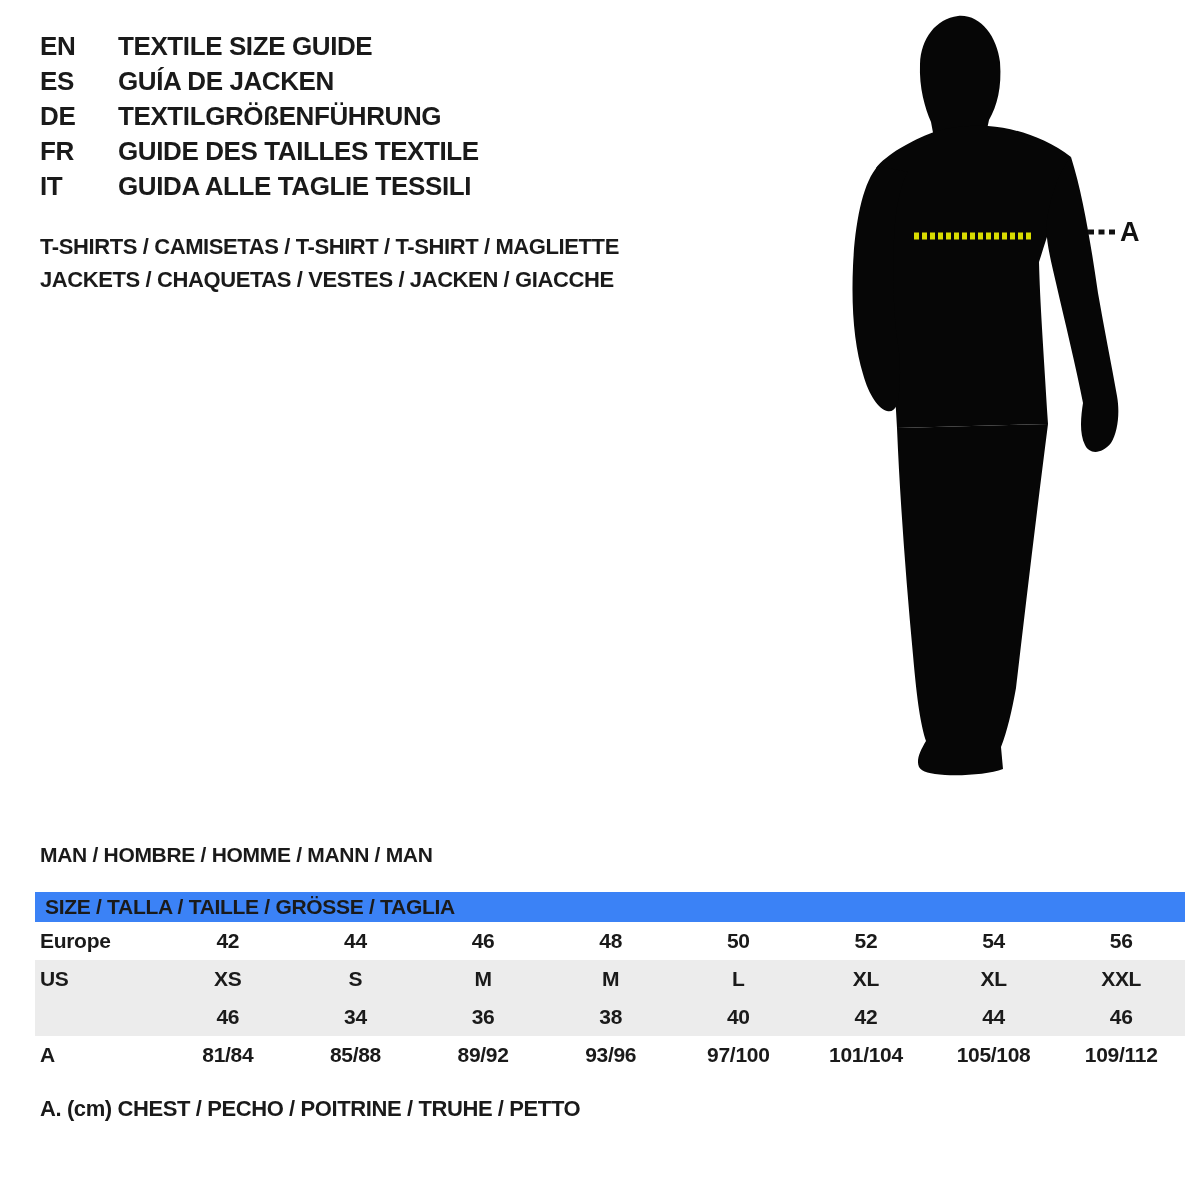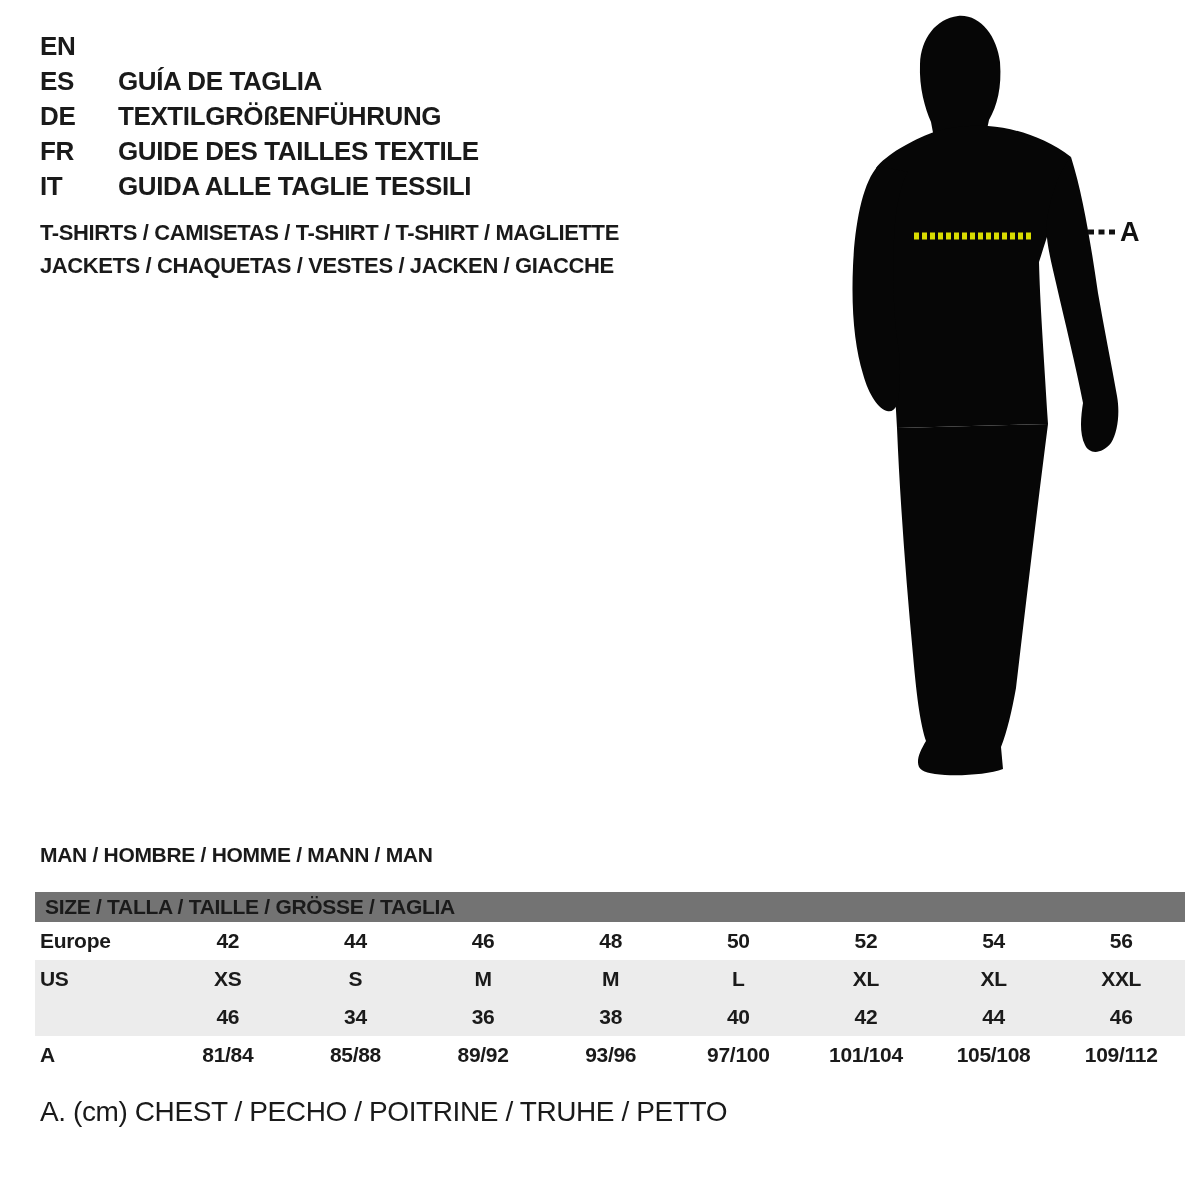--- a/index.html
+++ b/index.html
@@ -17,21 +17,21 @@
   .lang-block { position: absolute; left: 40px; top: 29px; }
   .lang-row {
     display: flex; height: 35px; align-items: center;
     font-size: 26px; font-weight: bold; letter-spacing: -0.4px;
     white-space: nowrap;
   }
   .lang-code { width: 78px; }
 
   
   .categories {
-    position: absolute; left: 40px; top: 216px;
+    position: absolute; left: 40px; top: 230px;
     font-size: 22px; font-weight: bold; line-height: 33px;
     letter-spacing: -0.4px; white-space: nowrap;
   }
 
   
   .figure-wrap { position: absolute; left: 850px; top: 10px; width: 300px; height: 775px; }
   .figure-wrap svg { position: absolute; left: 0; top: 0; }
   .measure-label {
     position: absolute; left: 270px; top: 207px;
     font-size: 27px; font-weight: bold; color: #111111;
@@ -39,50 +39,51 @@
 
   
   .section-title {
     position: absolute; left: 40px; top: 843px;
     font-size: 21px; font-weight: bold; letter-spacing: -0.3px;
   }
 
   
   .size-table { position: absolute; left: 35px; top: 892px; width: 1150px; }
   .table-header {
-    height: 30px; background: #737373;
+    height: 30px; background: #3b82f6;
     font-size: 21px; font-weight: bold; line-height: 30px;
     padding-left: 10px; letter-spacing: -0.3px;
   }
   .table-row {
     display: flex; height: 38px; align-items: center;
     font-size: 21px; font-weight: bold; letter-spacing: -0.3px;
   }
   .table-row.shade { background: #ececec; }
   .row-label { width: 124px; padding-left: 5px; }
   .cell { flex: 1; text-align: center; }
 
   
   .footnote {
     position: absolute; left: 40px; top: 1096px;
-    font-size: 28px; font-weight: normal; letter-spacing: -0.4px;
+    font-size: 22px; font-weight: bold; letter-spacing: -0.4px;
   }
 </style>
 </head>
 <body>
 
 <div class="canvas">
 
   <div class="lang-block">
     <div class="lang-row">
       <span class="lang-code">EN</span>
+      <span class="lang-label">TEXTILE SIZE GUIDE</span>
     </div>
     <div class="lang-row">
       <span class="lang-code">ES</span>
-      <span class="lang-label">GUÍA DE TAGLIA</span>
+      <span class="lang-label">GUÍA DE JACKEN</span>
     </div>
     <div class="lang-row">
       <span class="lang-code">DE</span>
       <span class="lang-label">TEXTILGRÖßENFÜHRUNG</span>
     </div>
     <div class="lang-row">
       <span class="lang-code">FR</span>
       <span class="lang-label">GUIDE DES TAILLES TEXTILE</span>
     </div>
     <div class="lang-row">

